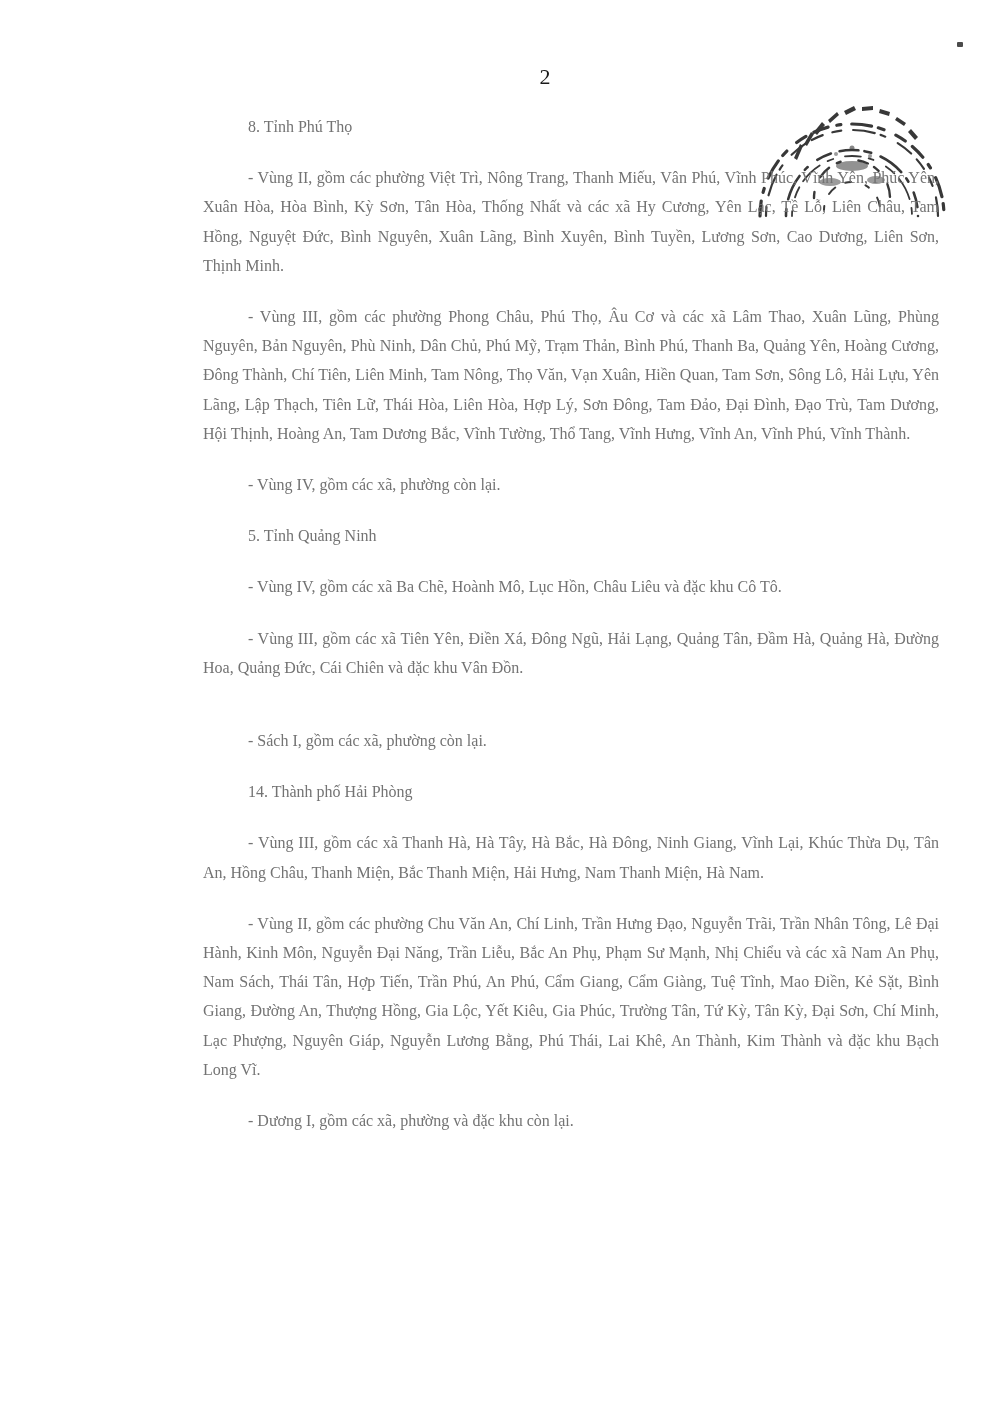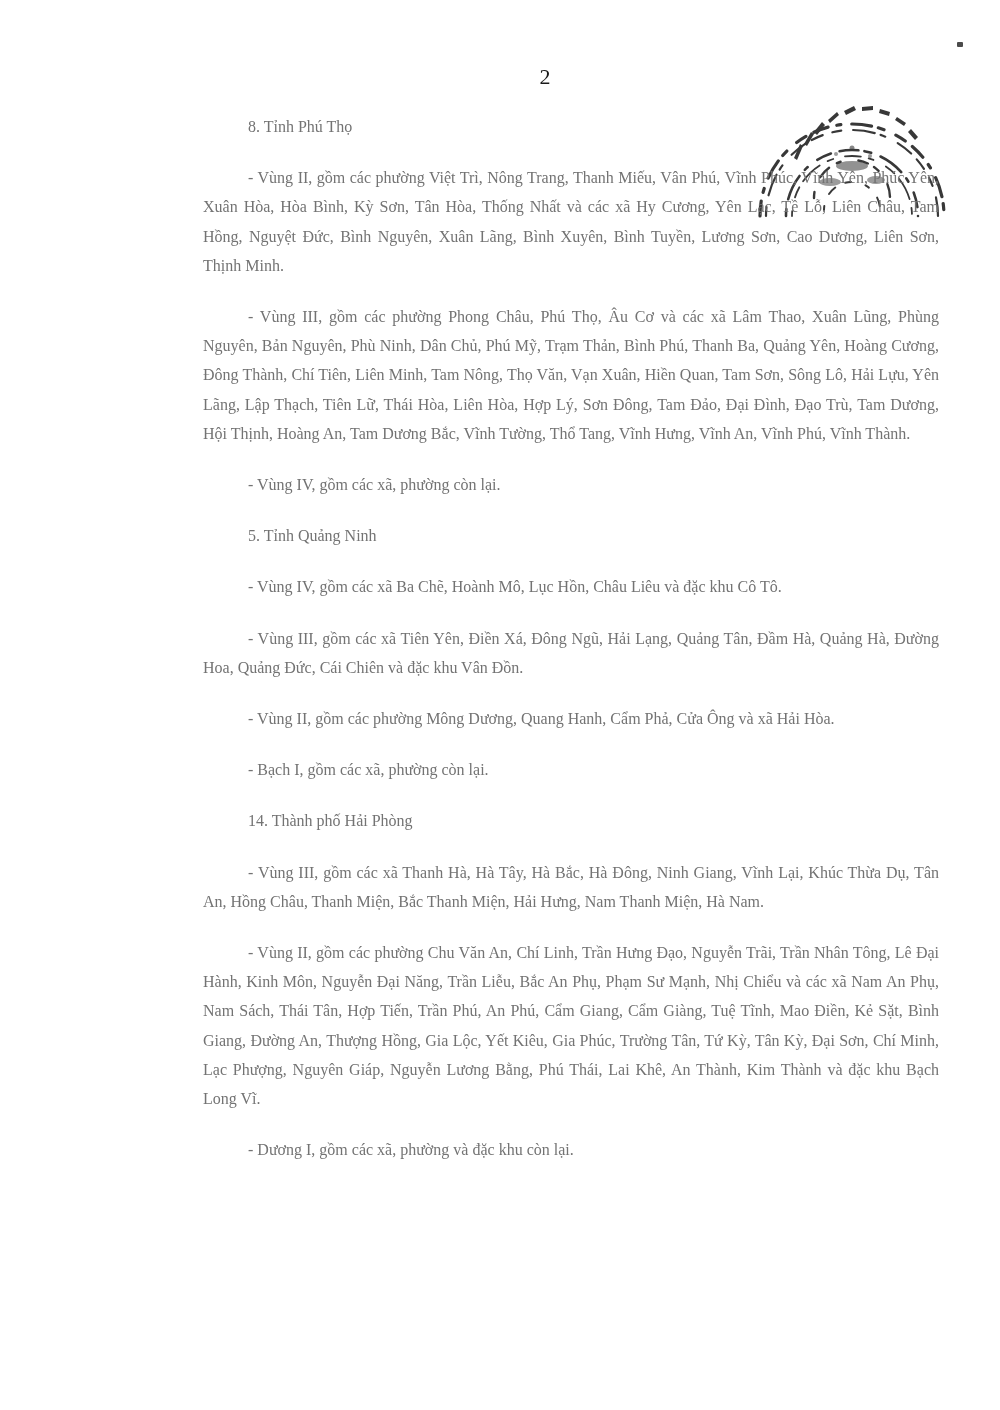--- a/index.html
+++ b/index.html
@@ -130,23 +130,22 @@
     <p>- Vùng IV, gồm các xã, phường còn lại.</p>
 
     <div class="gap-md"></div>
 
     <p class="heading">5. Tỉnh Quảng Ninh</p>
     <div class="gap-md"></div>
     <p>- Vùng IV, gồm các xã Ba Chẽ, Hoành Mô, Lục Hồn, Châu Liêu và đặc khu Cô Tô.</p>
     <div class="gap-md"></div>
     <p>- Vùng III, gồm các xã Tiên Yên, Điền Xá, Đông Ngũ, Hải Lạng, Quảng Tân, Đầm Hà, Quảng Hà, Đường Hoa, Quảng Đức, Cái Chiên và đặc khu Vân Đồn.</p>
     <div class="gap-md"></div>
-    <p>- Vùng II, gồm các phường Mông Dương, Quang Hanh, Cẩm Phả, Cửa Ông và xã Hải Hòa.</p>
     <div class="gap-md"></div>
-    <p>- Bạch I, gồm các xã, phường còn lại.</p>
+    <p>- Sách I, gồm các xã, phường còn lại.</p>
 
     <div class="gap-md"></div>
 
     <p class="heading">14. Thành phố Hải Phòng</p>
     <div class="gap-md"></div>
     <p>- Vùng III, gồm các xã Thanh Hà, Hà Tây, Hà Bắc, Hà Đông, Ninh Giang, Vĩnh Lại, Khúc Thừa Dụ, Tân An, Hồng Châu, Thanh Miện, Bắc Thanh Miện, Hải Hưng, Nam Thanh Miện, Hà Nam.</p>
     <div class="gap-md"></div>
     <p>- Vùng II, gồm các phường Chu Văn An, Chí Linh, Trần Hưng Đạo, Nguyễn Trãi, Trần Nhân Tông, Lê Đại Hành, Kinh Môn, Nguyễn Đại Năng, Trần Liễu, Bắc An Phụ, Phạm Sư Mạnh, Nhị Chiểu và các xã Nam An Phụ, Nam Sách, Thái Tân, Hợp Tiến, Trần Phú, An Phú, Cẩm Giang, Cẩm Giàng, Tuệ Tĩnh, Mao Điền, Kẻ Sặt, Bình Giang, Đường An, Thượng Hồng, Gia Lộc, Yết Kiêu, Gia Phúc, Trường Tân, Tứ Kỳ, Tân Kỳ, Đại Sơn, Chí Minh, Lạc Phượng, Nguyên Giáp, Nguyễn Lương Bằng, Phú Thái, Lai Khê, An Thành, Kim Thành và đặc khu Bạch Long Vĩ.</p>
     <div class="gap-md"></div>
     <p>- Dương I, gồm các xã, phường và đặc khu còn lại.</p>

